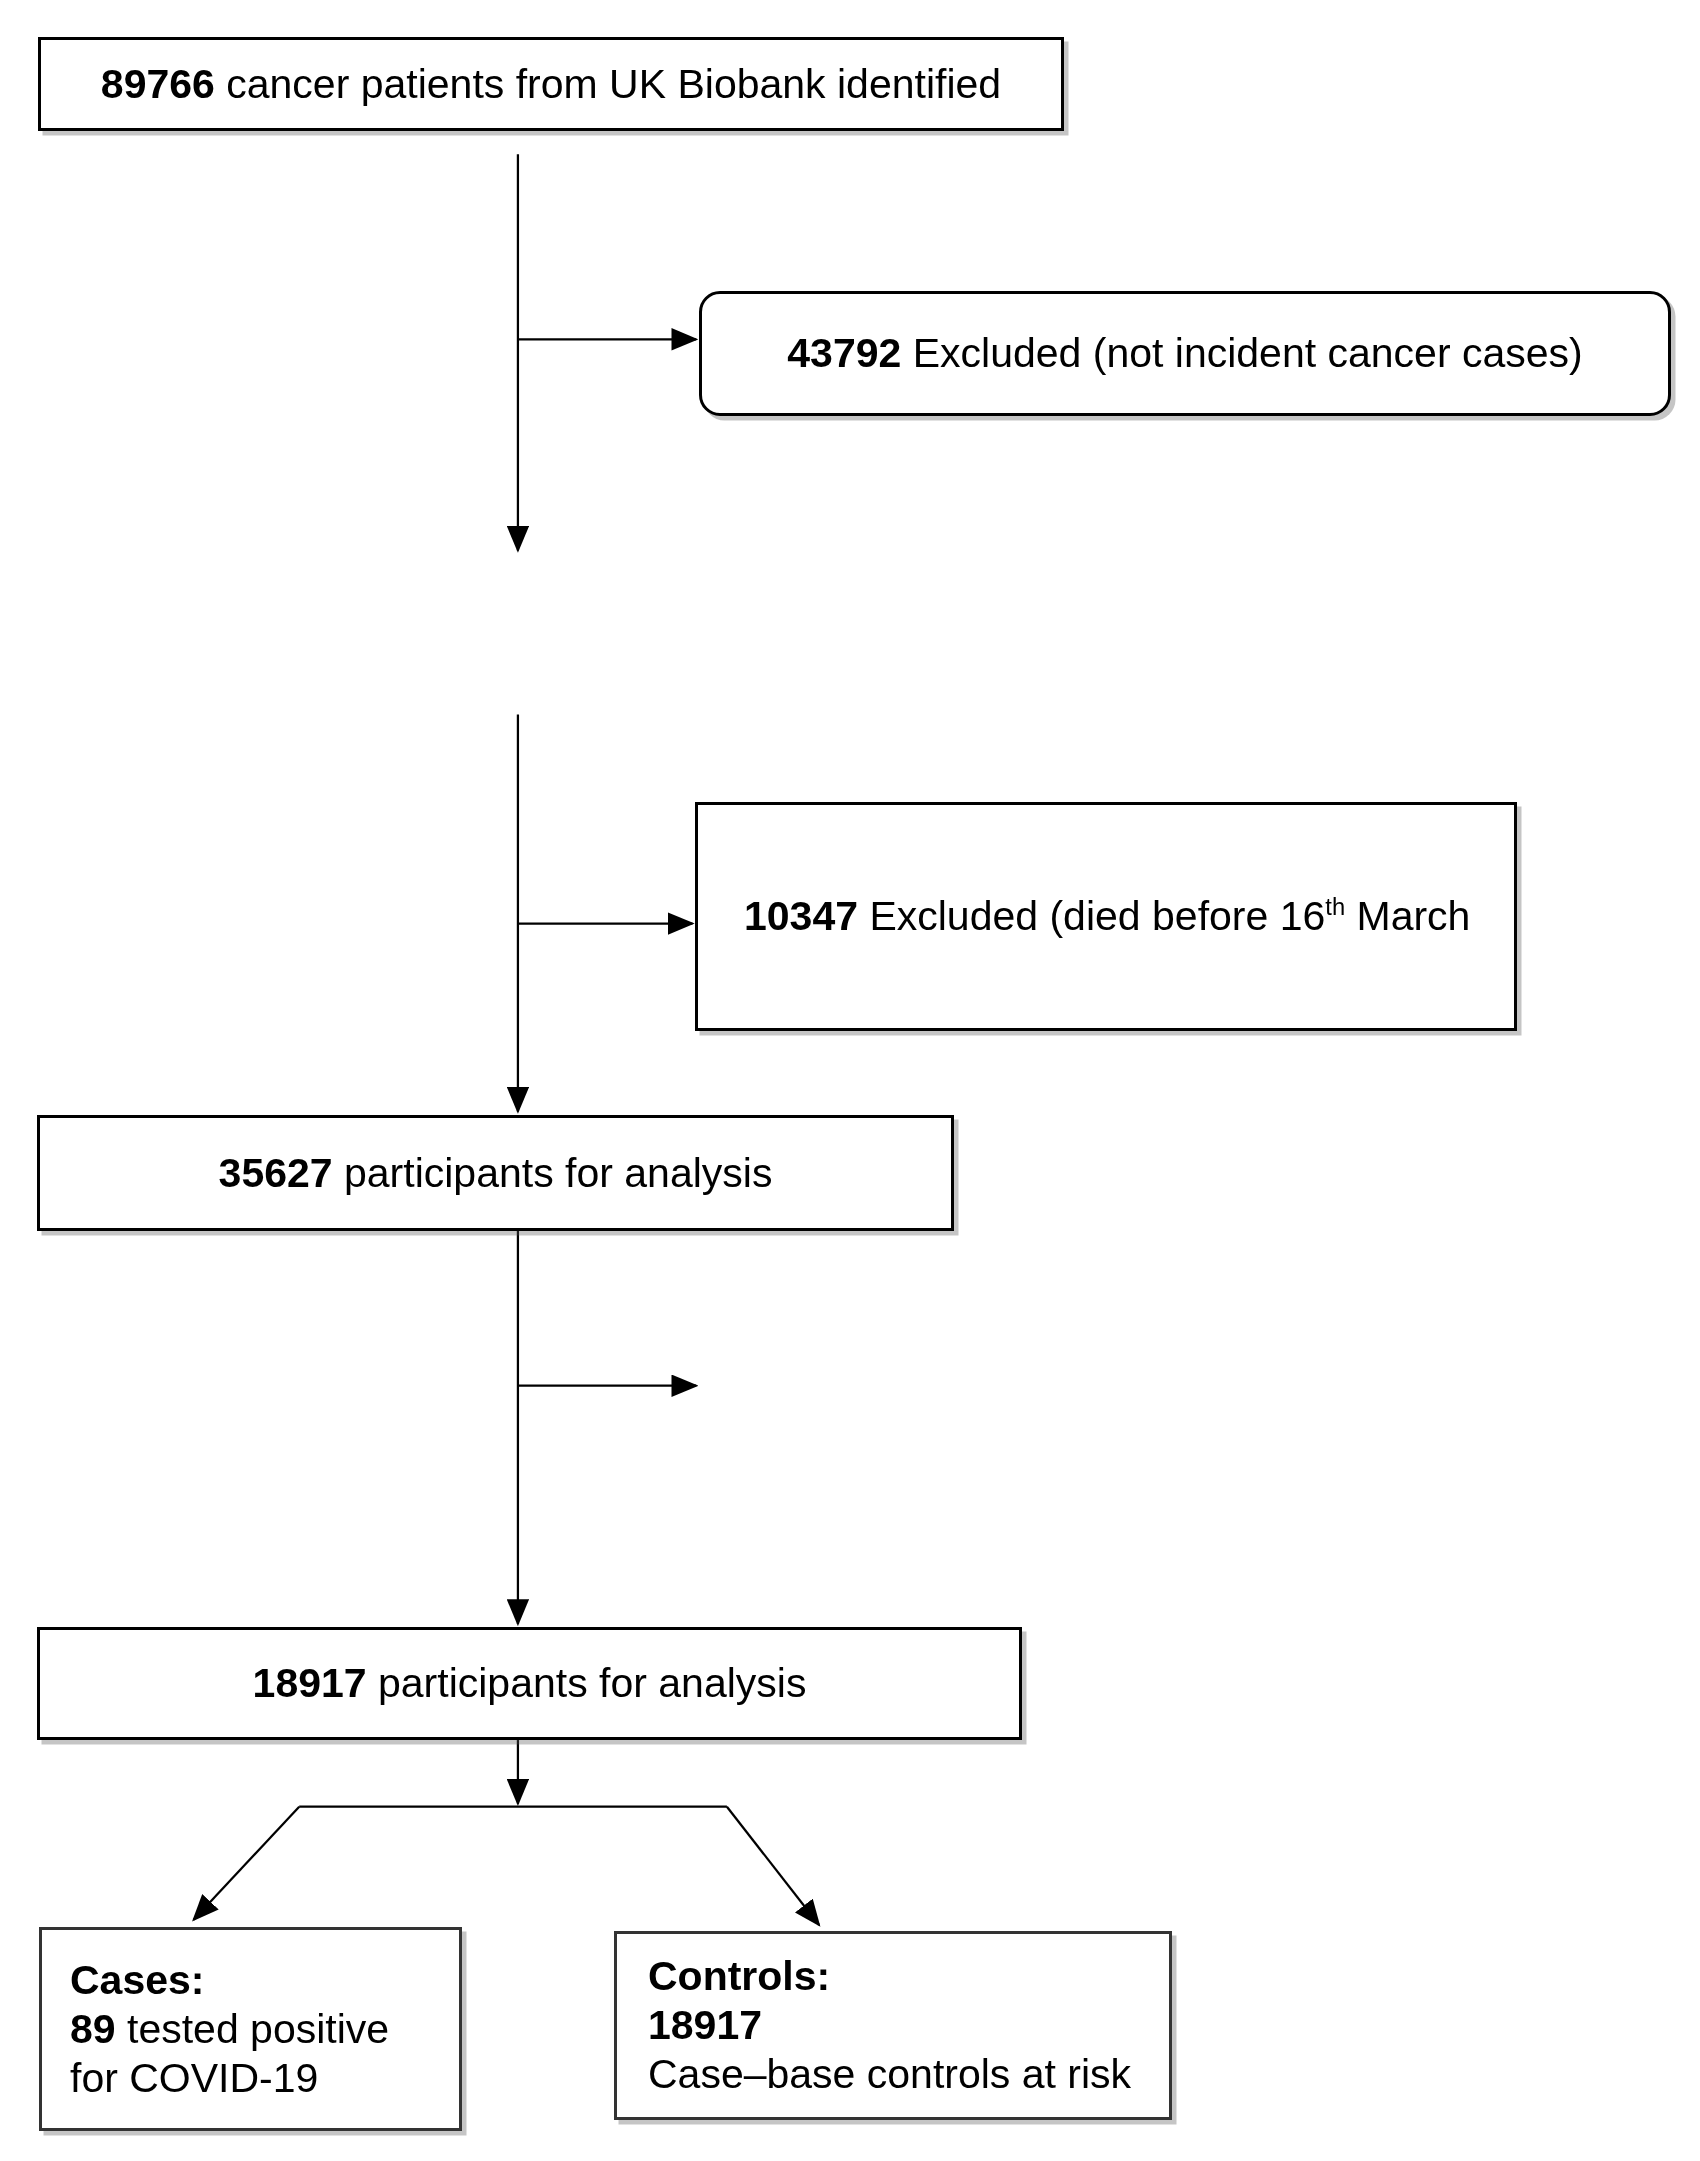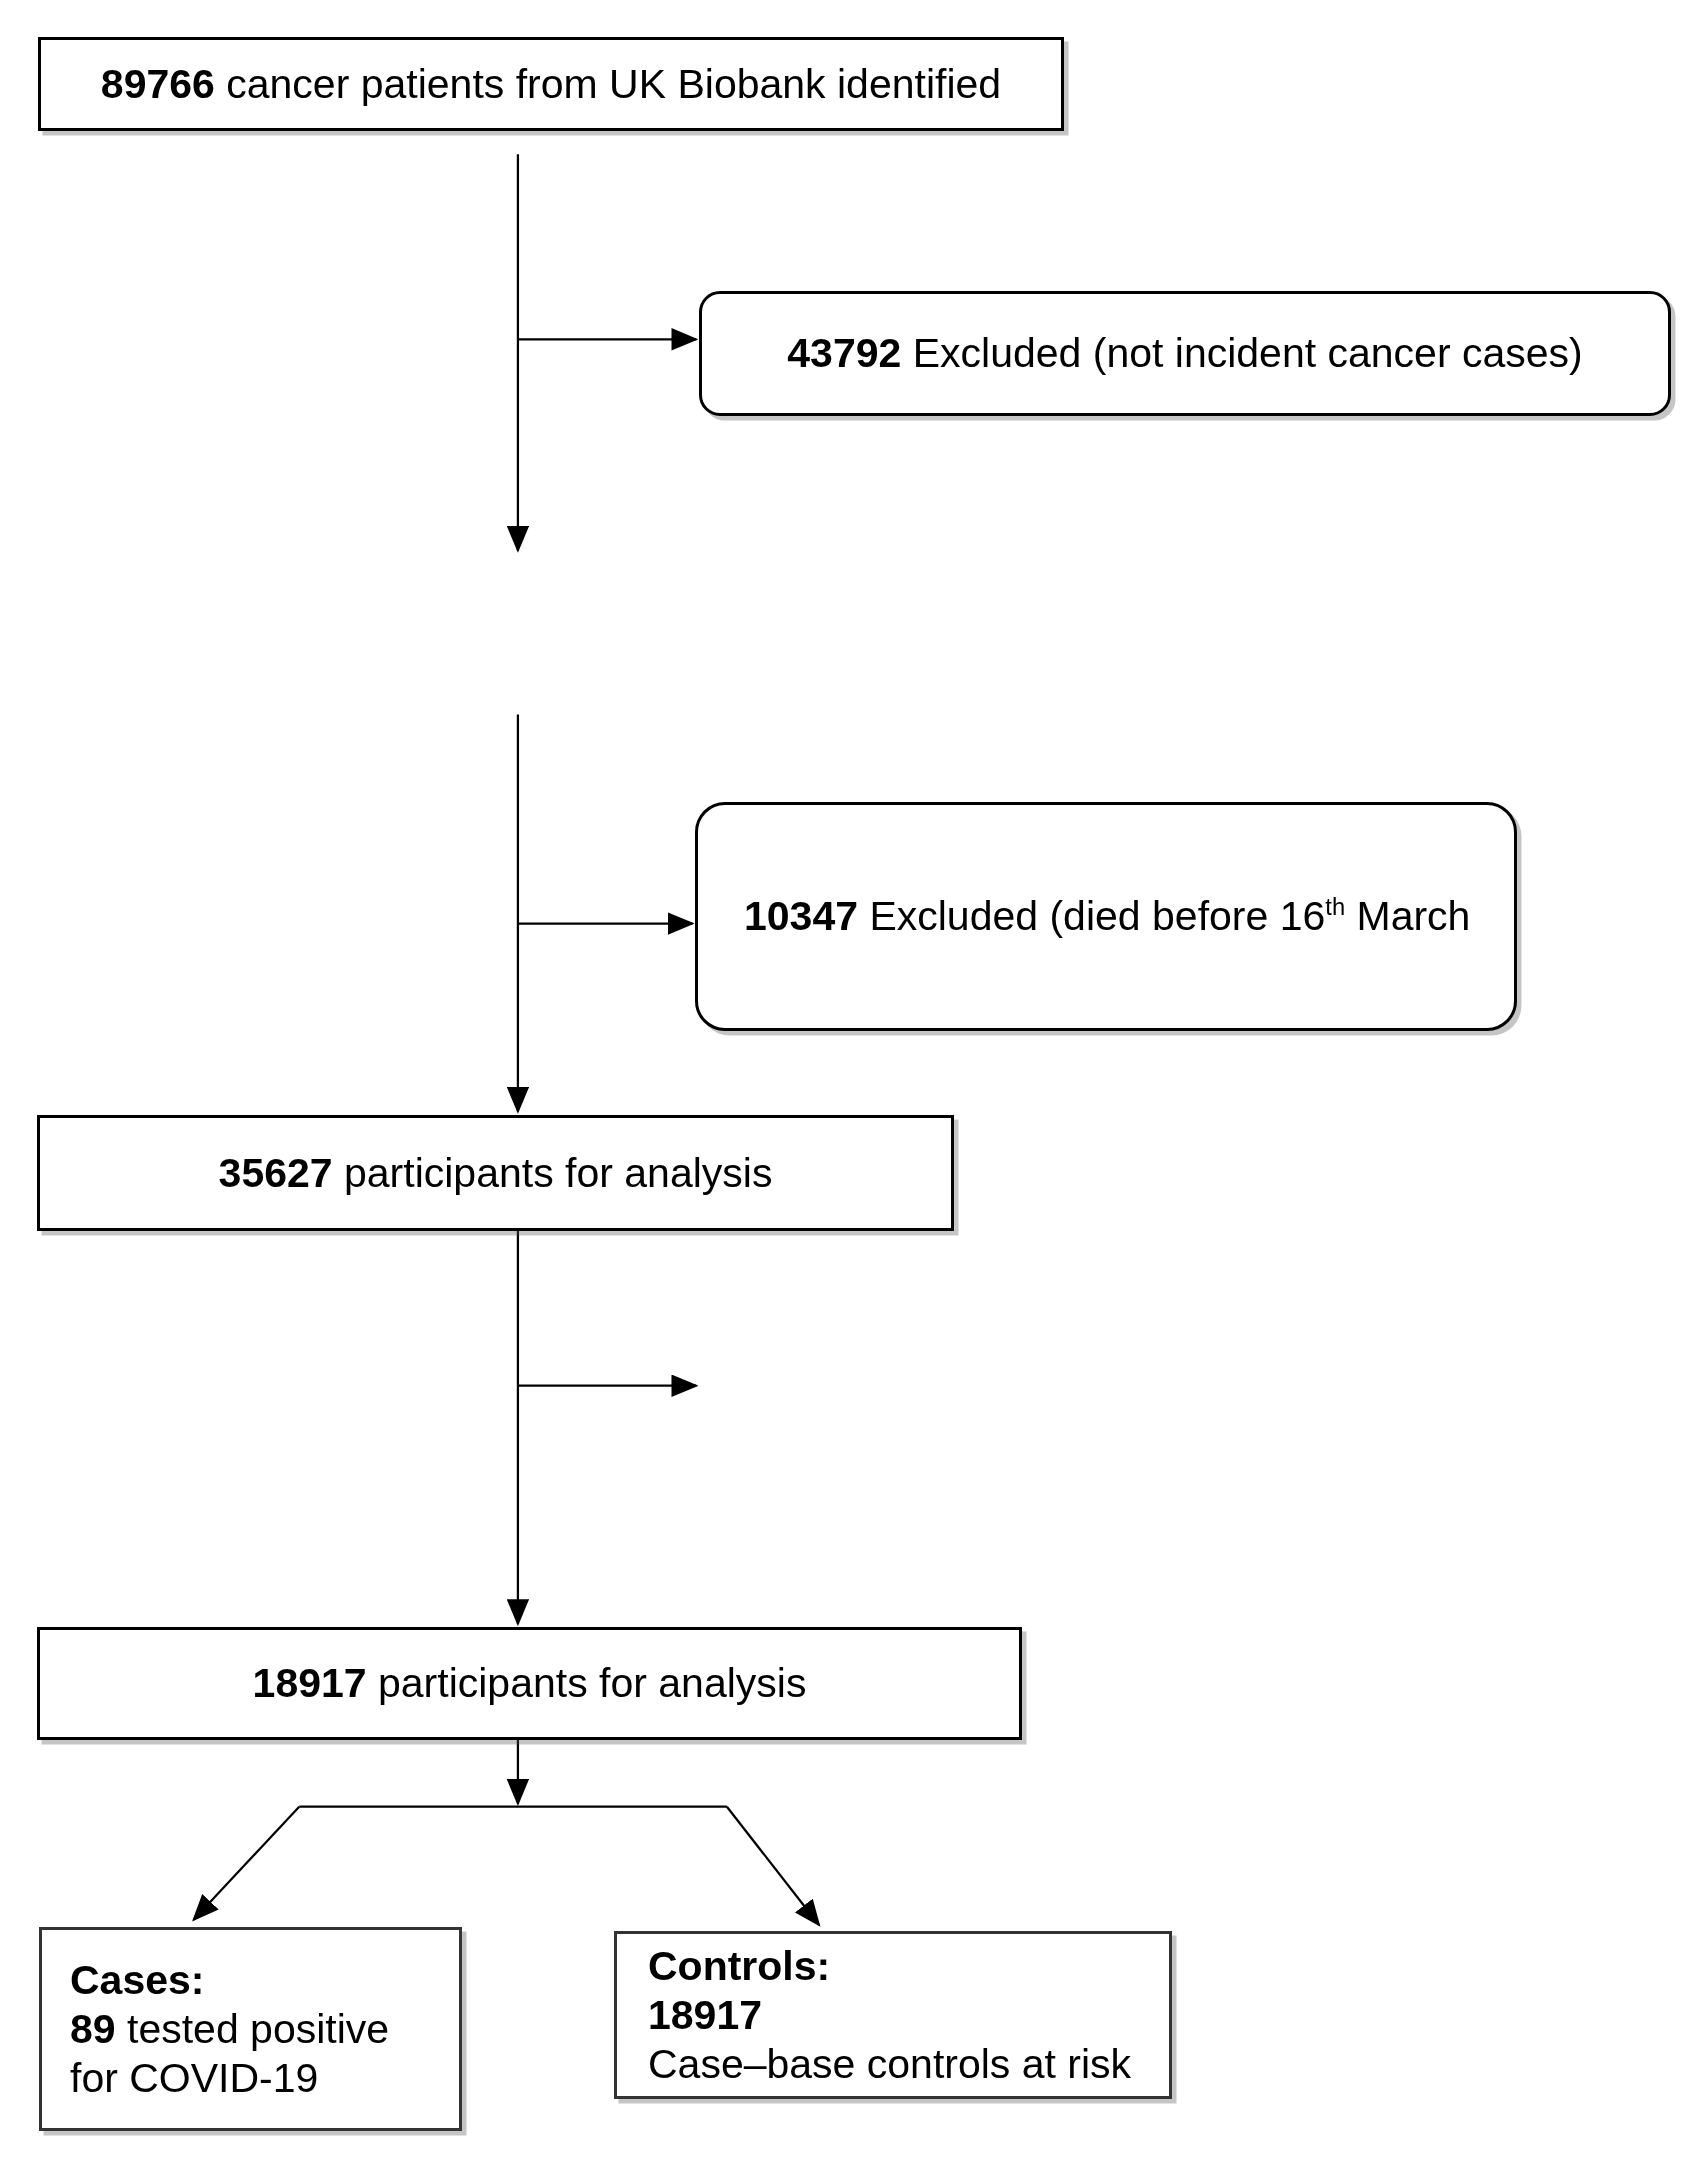--- a/index.html
+++ b/index.html
@@ -30,26 +30,26 @@
   .row{display:flex;flex-direction:row;align-items:flex-start;}
   .numcol{font-weight:bold;flex:0 0 auto;}
   .w215{width:161px;}
   .w182{width:136px;}
   .nowrap{white-space:nowrap;}
   sup.sp{font-size:0.58em;line-height:0;vertical-align:super;}
   
   #box-identified        {left:38px;  top:37px;   width:1026px; height:94px;}
   #box-excl-not-incident {left:699px; top:291px;  width:972px; height:125px;border-radius:21px;}
   #box-incident          {left:40px;  top:554px;  width:873px; height:161px; padding-left:46px;}
-  #box-excl-died         {left:695px; top:802px; width:822px; height:229px; padding-left:46px;border-radius:30px;}
+  #box-excl-died         {left:695px; top:802px; width:822px; height:229px; padding-left:46px;}
   #box-analysis-35627    {left:37px;  top:1115px; width:917px; height:116px;}
   #box-excl-skin         {left:699px; top:1298px; width:955px; height:252px; padding-left:48px;}
   #box-analysis-18917    {left:37px;  top:1627px; width:985px; height:113px;}
   #box-cases             {left:39px;  top:1927px; width:423px;  height:204px; padding-left:28px; border-color:#333;}
-  #box-controls          {left:614px; top:1931px; width:558px;  height:168px; padding-left:31px; border-color:#333;}
+  #box-controls          {left:614px; top:1931px; width:558px;  height:189px; padding-left:31px; border-color:#333;}
 </style>
 </head>
 <body>
 
 <div class="canvas">
 
   <svg class="connectors" viewBox="0 0 2270 2885" xmlns="http://www.w3.org/2000/svg">
     <defs>
       <marker id="arrow" viewBox="0 0 36 30" markerWidth="36" markerHeight="30" refX="33" refY="15" orient="auto" markerUnits="userSpaceOnUse">
         <path d="M0,0 L36,15 L0,30 Z" fill="#000"></path>

